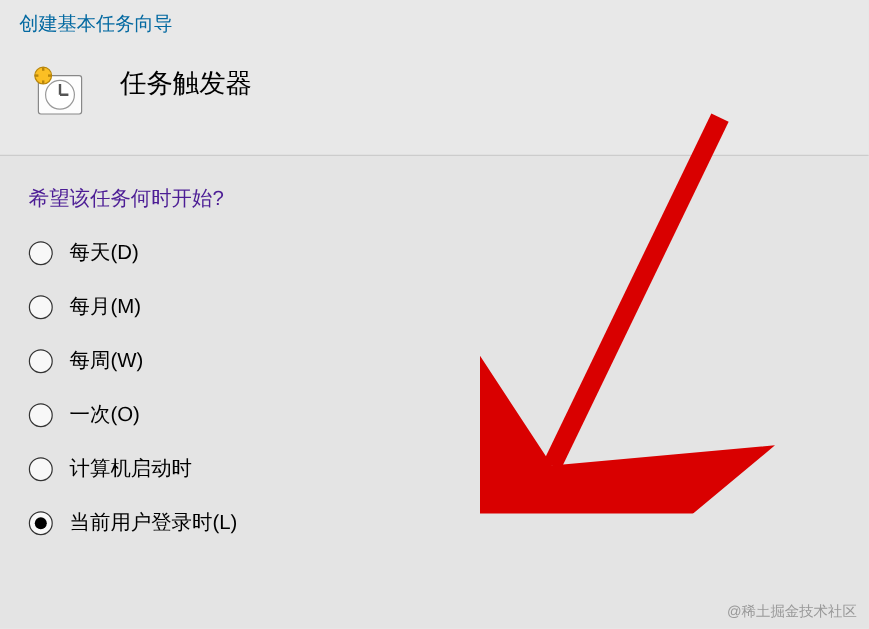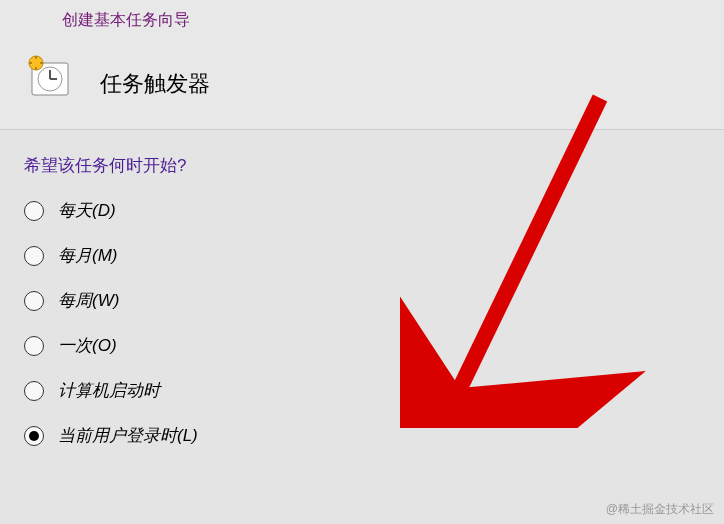--- a/index.html
+++ b/index.html
@@ -14,26 +14,25 @@
     .dialog {
       width: 100%;
       height: 100%;
       background: #e8e8e8;
       display: flex;
       flex-direction: column;
     }
     .title-bar {
       padding: 10px 16px 6px 16px;
       font-size: 16px;
-      color: #701a75;
-      margin-left: 46px;
+      color: #0369a1;
     }
     .header-section {
       display: flex;
-      align-items: flex-end;
+      align-items: flex-start;
       padding: 18px 28px 30px 28px;
       gap: 28px;
     }
     .clock-icon {
       width: 44px;
       height: 44px;
       position: relative;
     }
     .header-title {
       font-size: 22px;
@@ -67,21 +66,20 @@
     }
     .panel-heading {
       font-size: 17px;
       color: #4c1d95;
       margin-bottom: 22px;
     }
     .radio-group {
       display: flex;
       flex-direction: column;
       gap: 22px;
-      font-style: italic;
     }
     .radio-row {
       display: flex;
       align-items: center;
       gap: 14px;
       cursor: pointer;
     }
     .radio-circle {
       width: 20px;
       height: 20px;

